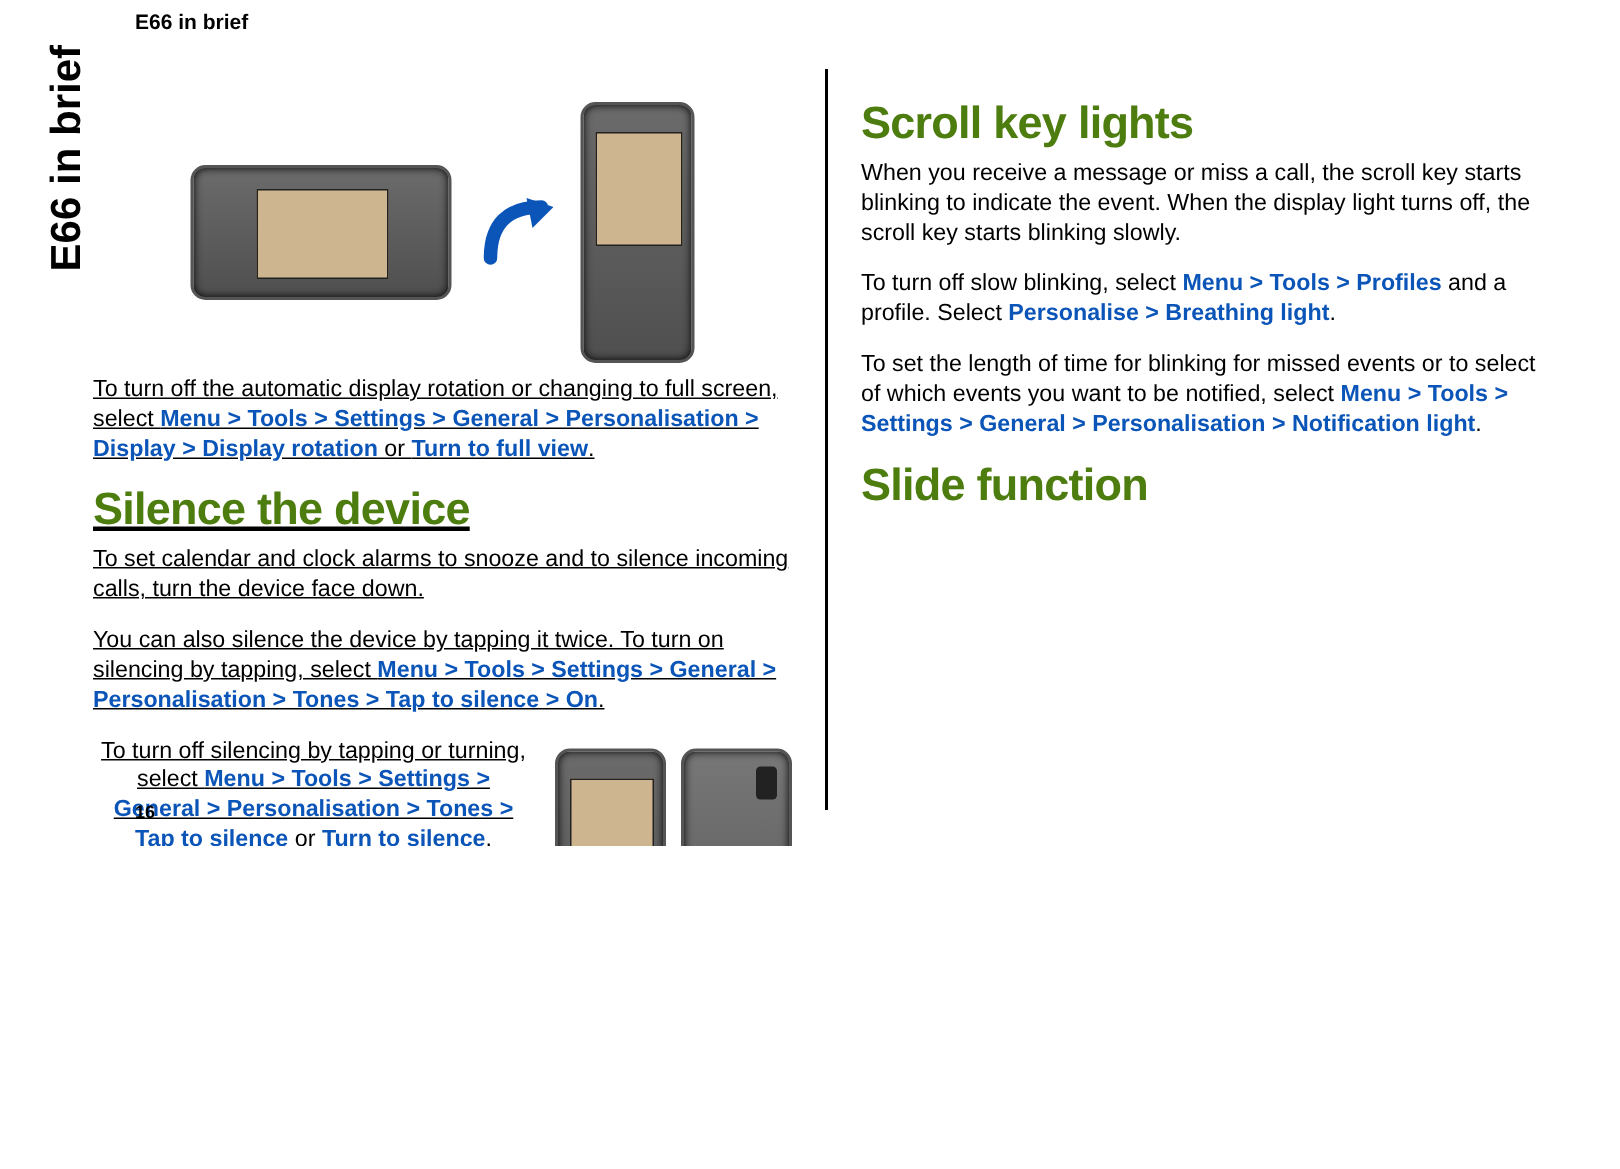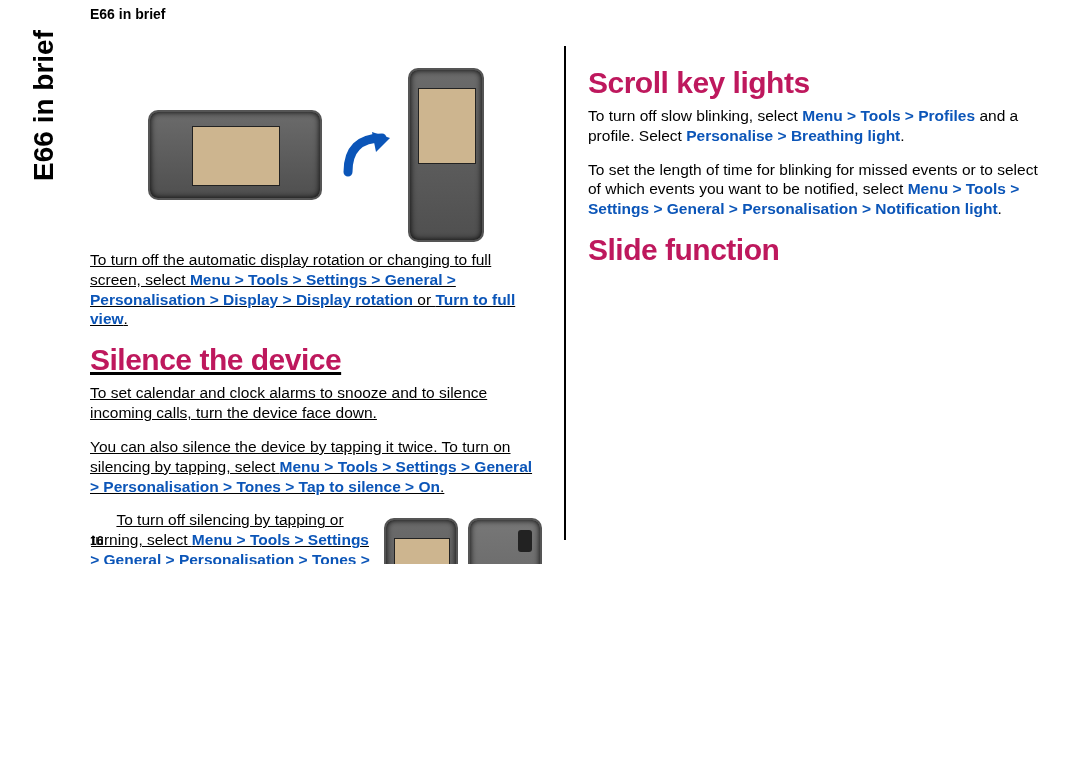--- a/index.html
+++ b/index.html
@@ -1,25 +1,25 @@
 <!DOCTYPE html>
 <html><head>
 <meta charset="utf-8">
 <style>
   html,body{margin:0;padding:0;background:#fff;color:#000;font-family:Arial,Helvetica,sans-serif;}
-  .page{position:relative;width:1080px;height:564px;box-sizing:border-box;padding:12px 40px 24px 90px;}
+  .page{position:relative;width:1080px;height:564px;box-sizing:border-box;padding:12px 40px 24px 62px;}
   .running-head{position:absolute;top:6px;left:90px;font-size:14px;font-weight:bold;}
   .side-tab{position:absolute;left:28px;top:30px;transform:rotate(-90deg);transform-origin:left top;font-size:28px;font-weight:bold;white-space:nowrap;}
   .side-tab-inner{transform:translateX(-100%);display:inline-block;}
   .page-num{position:absolute;left:90px;bottom:16px;font-size:12px;font-weight:bold;}
   .cols{display:flex;height:100%;padding-top:34px;box-sizing:border-box;}
   .col{flex:1;min-width:0;}
   .col-l{padding-right:22px;text-decoration:underline;}
   .col-r{padding-left:22px;border-left:2px solid #000;}
-  h2{color:#be185d;font-size:30px;font-weight:bold;margin:10px 0 6px 0;letter-spacing:-0.5px;}
+  h2{color:#4d7c0f;font-size:30px;font-weight:bold;margin:10px 0 6px 0;letter-spacing:-0.5px;}
   p{font-size:15.5px;line-height:1.28;margin:0 0 14px 0;font-weight:500;}
   .nav{color:#0b55b8;font-weight:bold;}
   .figure-row{display:flex;align-items:center;justify-content:center;gap:18px;margin:24px 0 10px 0;height:170px;}
   .figure-row2{float:right;display:flex;align-items:center;gap:10px;margin:4px 0 4px 14px;height:180px;}
   .phone{border:2px solid #555;border-radius:10px;background:linear-gradient(#6b6b6b,#4f4f4f);box-shadow:inset 0 0 6px #000;position:relative;}
   .phone .screen{background:#cdb58f;border:1px solid #222;position:absolute;}
   .phone-land{width:170px;height:86px;}
   .phone-land .screen{left:42px;top:14px;width:86px;height:58px;}
   .phone-port{width:72px;height:170px;}
   .phone-port .screen{left:8px;top:18px;width:56px;height:74px;}
@@ -85,20 +85,21 @@
         <p>
           <span>To turn off silencing by tapping or turning, select </span><span class="nav">Menu &gt; Tools &gt; Settings &gt; General &gt; Personalisation &gt; Tones &gt; Tap to silence</span><span> or </span><span class="nav">Turn to silence</span><span>.</span>
         </p>
       </div>
     </div>
 
     <div class="col col-r">
 
       <h2 style="margin-top:20px;">Scroll key lights</h2>
 
+      <p>When you receive a message or miss a call, the scroll key starts blinking to indicate the event. When the display light turns off, the scroll key starts blinking slowly.</p>
 
       <p>
         <span>To turn off slow blinking, select </span><span class="nav">Menu &gt; Tools &gt; Profiles</span><span> and a profile. Select </span><span class="nav">Personalise &gt; Breathing light</span><span>.</span>
       </p>
 
       <p>
         <span>To set the length of time for blinking for missed events or to select of which events you want to be notified, select </span><span class="nav">Menu &gt; Tools &gt; Settings &gt; General &gt; Personalisation &gt; Notification light</span><span>.</span>
       </p>
 
       <h2>Slide function</h2>

